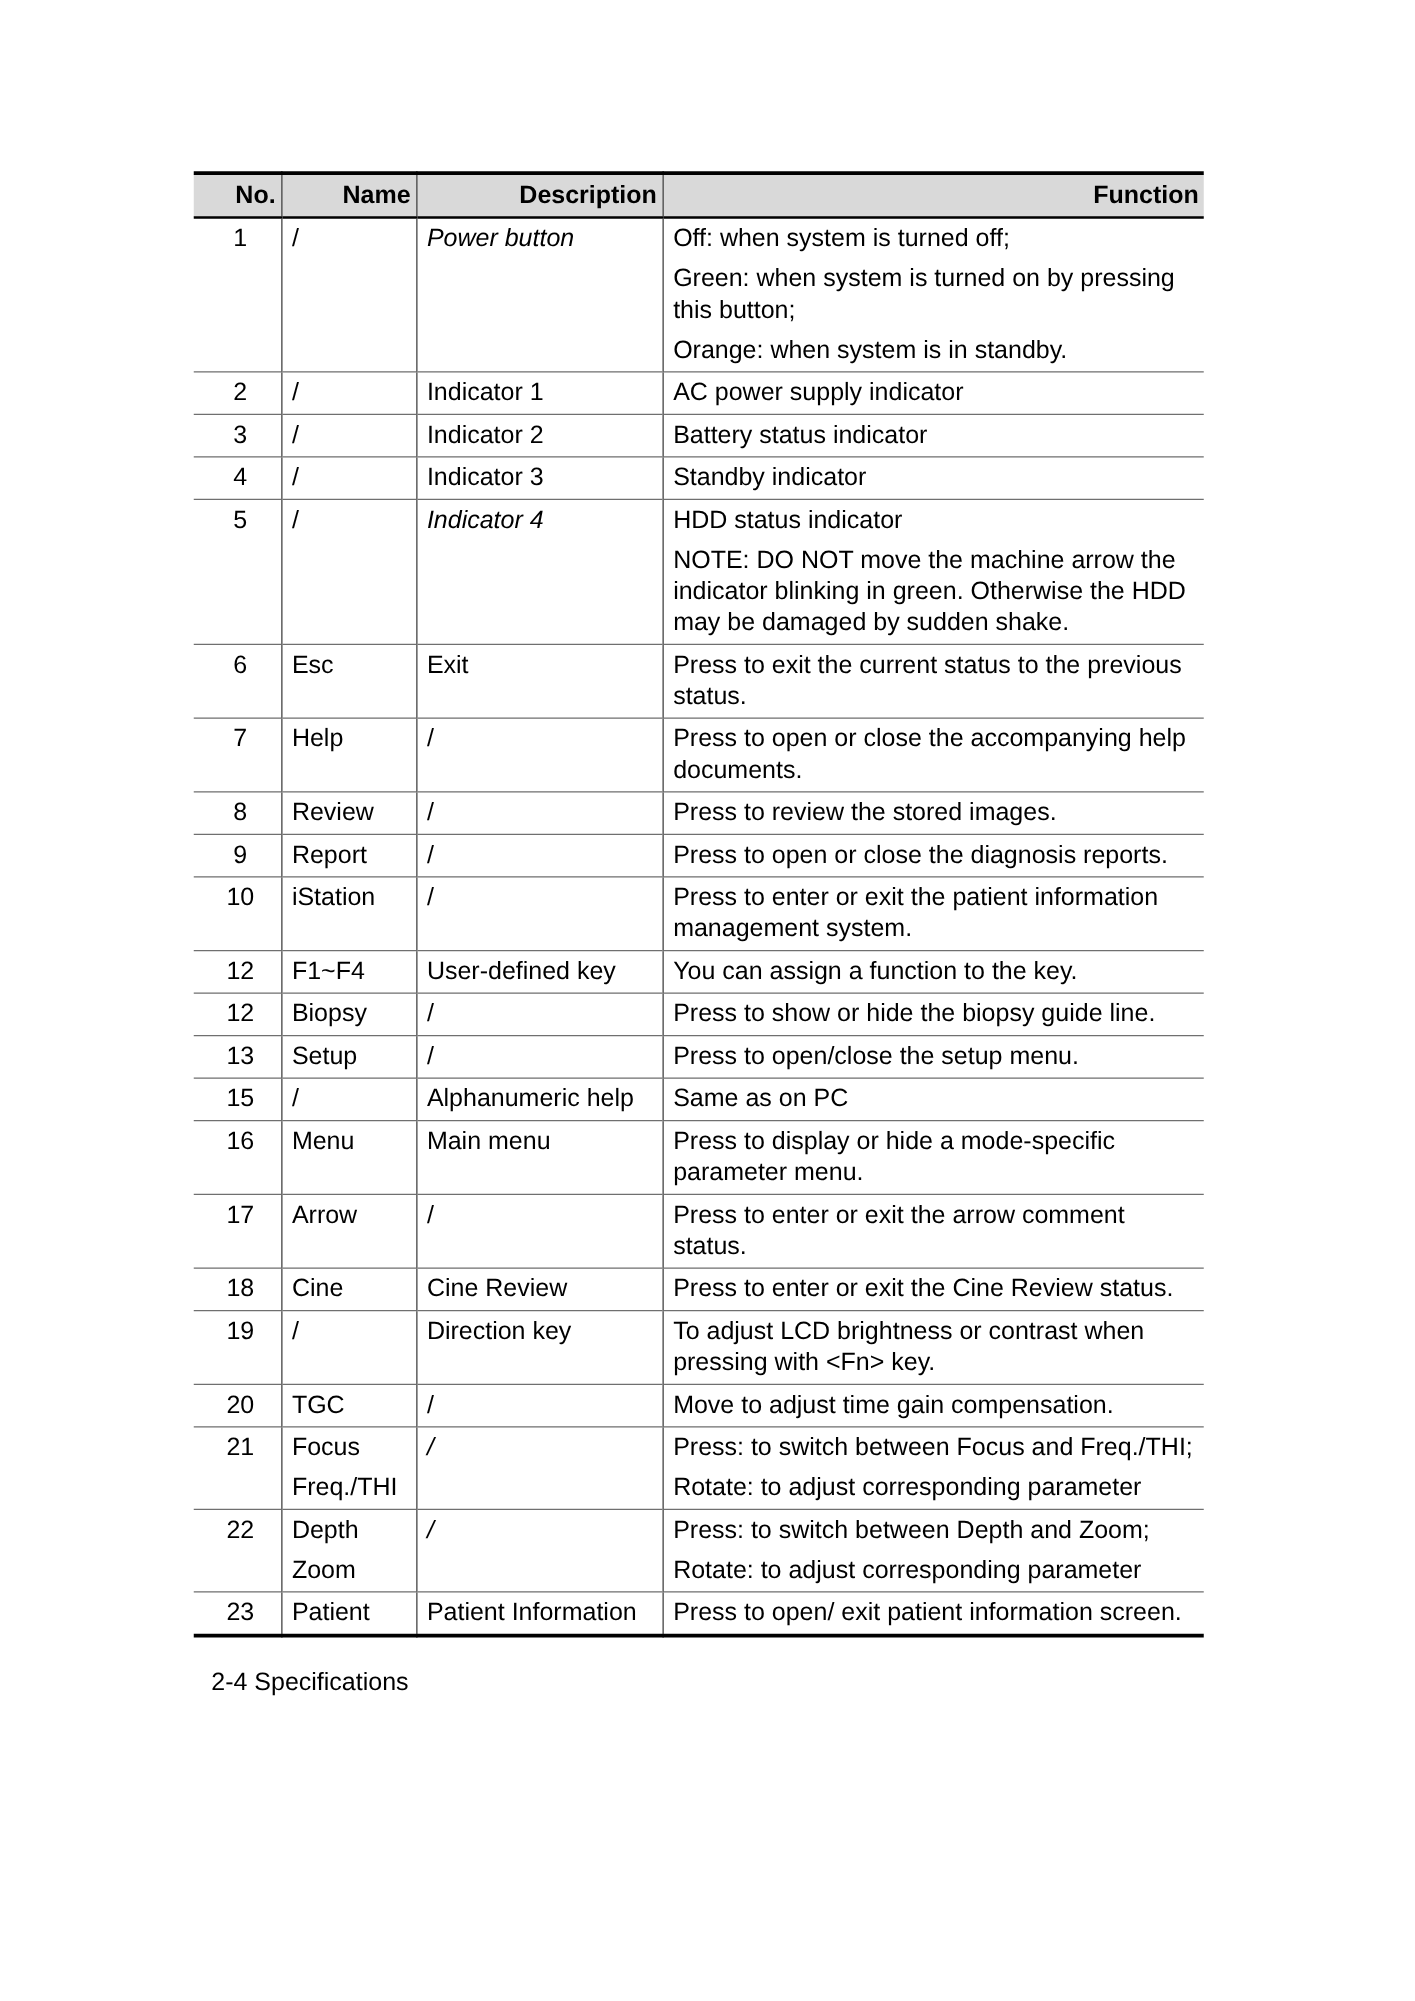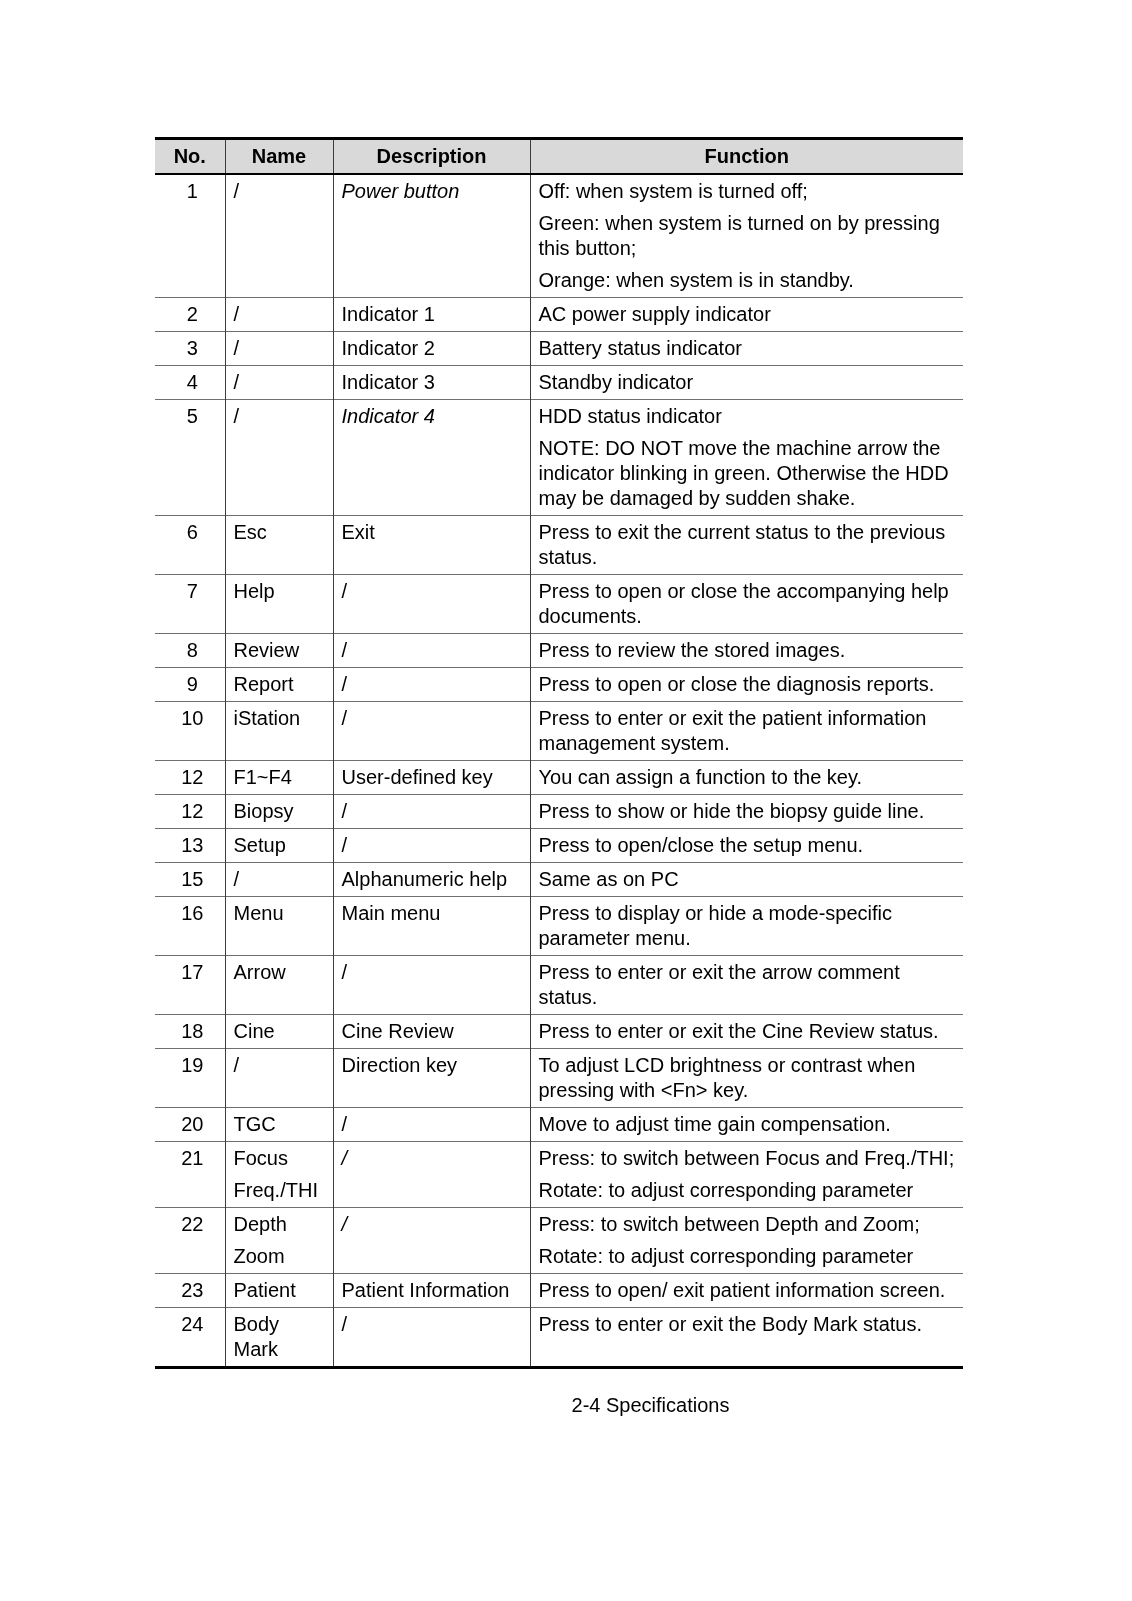--- a/index.html
+++ b/index.html
@@ -32,21 +32,21 @@
   col.w-name { width: 108px; }
   col.w-desc { width: 197px; }
   col.w-func { width: 433px; }
 
   table.spec th {
     background: var(--header-bg, #d9d9d9);
     border-bottom: 2.5px solid #000;
     font-weight: bold;
     font-size: 20px;
     line-height: 25px;
-    text-align: center;
+    text-align: right;
     padding: 4px 4px;
   }
   table.spec th:not(:last-child),
   table.spec td:not(:last-child) {
     border-right: 1px solid var(--grid-dark, #3d3d3d);
   }
   table.spec tbody tr + tr td {
     border-top: 1.5px solid var(--grid-gray, #6f6f6f);
   }
   table.spec td {
@@ -62,21 +62,20 @@
   td.c-name { vertical-align: middle; }
   td.v-mid  { vertical-align: middle; font-style: italic; }
 
   .para { white-space: pre-line; }
   .para + .para { margin-top: 7px; }
 
   .page-footer {
     margin: 24px 0 0 14px;
     font-size: 20px;
     line-height: 25px;
-    text-align: center;
   }
 </style>
 </head>
 <body>
 
 <div class="page">
 
   <table class="spec">
     <colgroup>
       <col class="w-no">
@@ -401,33 +400,18 @@
           <td class="c-name">
             <div class="para">Patient</div>
           </td>
           <td class="c-desc">
             <div class="para">Patient Information</div>
           </td>
           <td class="c-func">
             <div class="para">Press to open/ exit patient information screen.</div>
           </td>
         </tr>
-        <tr>
-          <td class="c-no">
-            <div class="para">24</div>
-          </td>
-          <td class="c-name">
-            <div class="para">Body
-Mark</div>
-          </td>
-          <td class="c-desc">
-            <div class="para">/</div>
-          </td>
-          <td class="c-func">
-            <div class="para">Press to enter or exit the Body Mark status.</div>
-          </td>
-        </tr>
       </tbody>
   </table>
 
   <div class="page-footer">2-4 Specifications</div>
 
 </div>
 
 </body></html>

